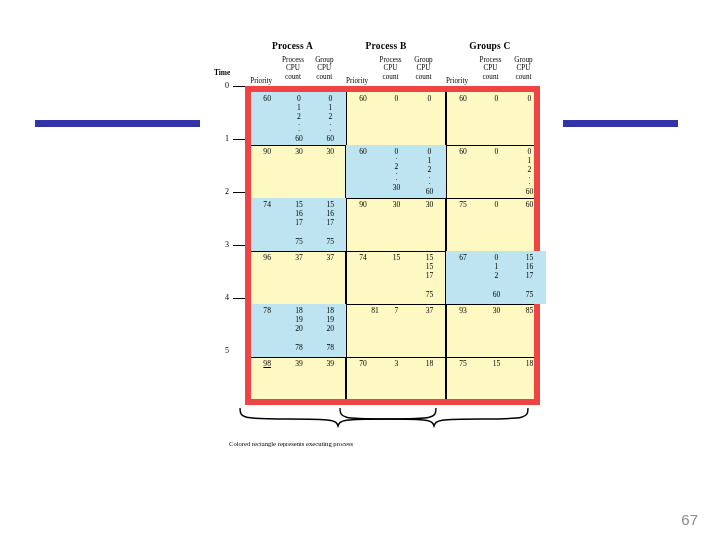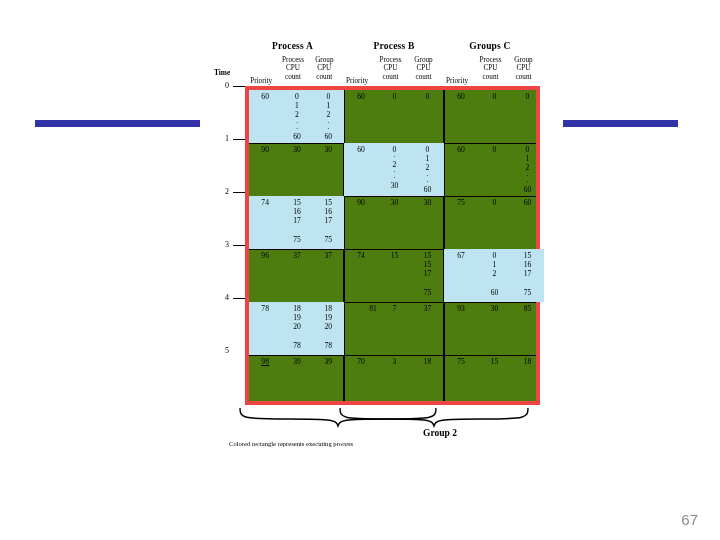--- a/index.html
+++ b/index.html
@@ -27,21 +27,21 @@
   }
   .time-label{position:absolute;left:214px;top:60px;font-size:7.4px;font-weight:bold;}
 
   
   .tick-label{position:absolute;font-size:8px;width:10px;text-align:right;}
   .tick-line{position:absolute;height:1px;background:#000;}
 
   
   .table{
     position:absolute;left:245px;top:78px;width:295px;height:319px;
-    background:#4d7c0f;border:4px solid #ef4444;box-sizing:border-box;
+    background:#fef9c3;border:6px solid #ef4444;box-sizing:border-box;
   }
   .vline{position:absolute;top:0;bottom:0;width:2px;background:#000;}
   .hline{position:absolute;left:0;right:0;height:1px;background:#000;}
 
   .cellgroup{position:absolute;box-sizing:border-box;}
   .cellgroup.exec{background:#bde4f0;}
   .col{position:absolute;top:0;text-align:center;font-size:7.6px;line-height:9.2px;}
   .col .v{display:block;}
   .col .dot{display:block;line-height:6px;font-size:8px;}
 
@@ -66,21 +66,21 @@
 <body>
 
 <div class="slide">
 
   <div class="rule left"></div>
   <div class="rule right"></div>
 
   <div class="figure">
 
     <div class="proc-title" style="left:245px;top:33px;width:95px;">Process A</div>
-    <div class="proc-title" style="left:344px;top:33px;width:100px;">Process B</div>
+    <div class="proc-title" style="left:336px;top:33px;width:100px;">Process B</div>
     <div class="proc-title" style="left:440px;top:33px;width:100px;">Groups C</div>
 
     <div id="subheads">
         <div class="sub-head" style="left: 245px; width: 32.3px; top: 69px;">
           <div>Priority</div>
         </div>
         <div class="sub-head" style="left: 277.3px; width: 31.35px; top: 48px;">
           <div>Process</div>
           <div>CPU</div>
           <div>count</div>
@@ -393,21 +393,20 @@
               <span class="v">18</span>
             </div>
           </div>
         </div>
     </div>
 
     <svg class="brace" style="left:238px;top:398px;" width="310" height="22">
       <path d="M2,2 C2,12 4,13 50,13 C96,13 98,14 100,20 C102,14 104,13 150,13 C196,13 198,12 198,2" transform="translate(0,0)" fill="none" stroke="#000" stroke-width="1.4"></path>
       <path d="M206,2 C206,12 208,13 252,13 C296,13 298,14 300,20 C302,14 304,13 348,13 C392,13 394,12 394,2" transform="translate(-104,0) scale(1,1)" fill="none" stroke="#000" stroke-width="1.4"></path>
     </svg>
-    <div class="grp-label" style="left:340px;top:420px;width:200px;">Group 2</div>
 
     <div class="legend">Colored rectangle represents executing process</div>
 
 
   </div>
 
   <div class="pagenum">67</div>
 </div>
 
 </body></html>

